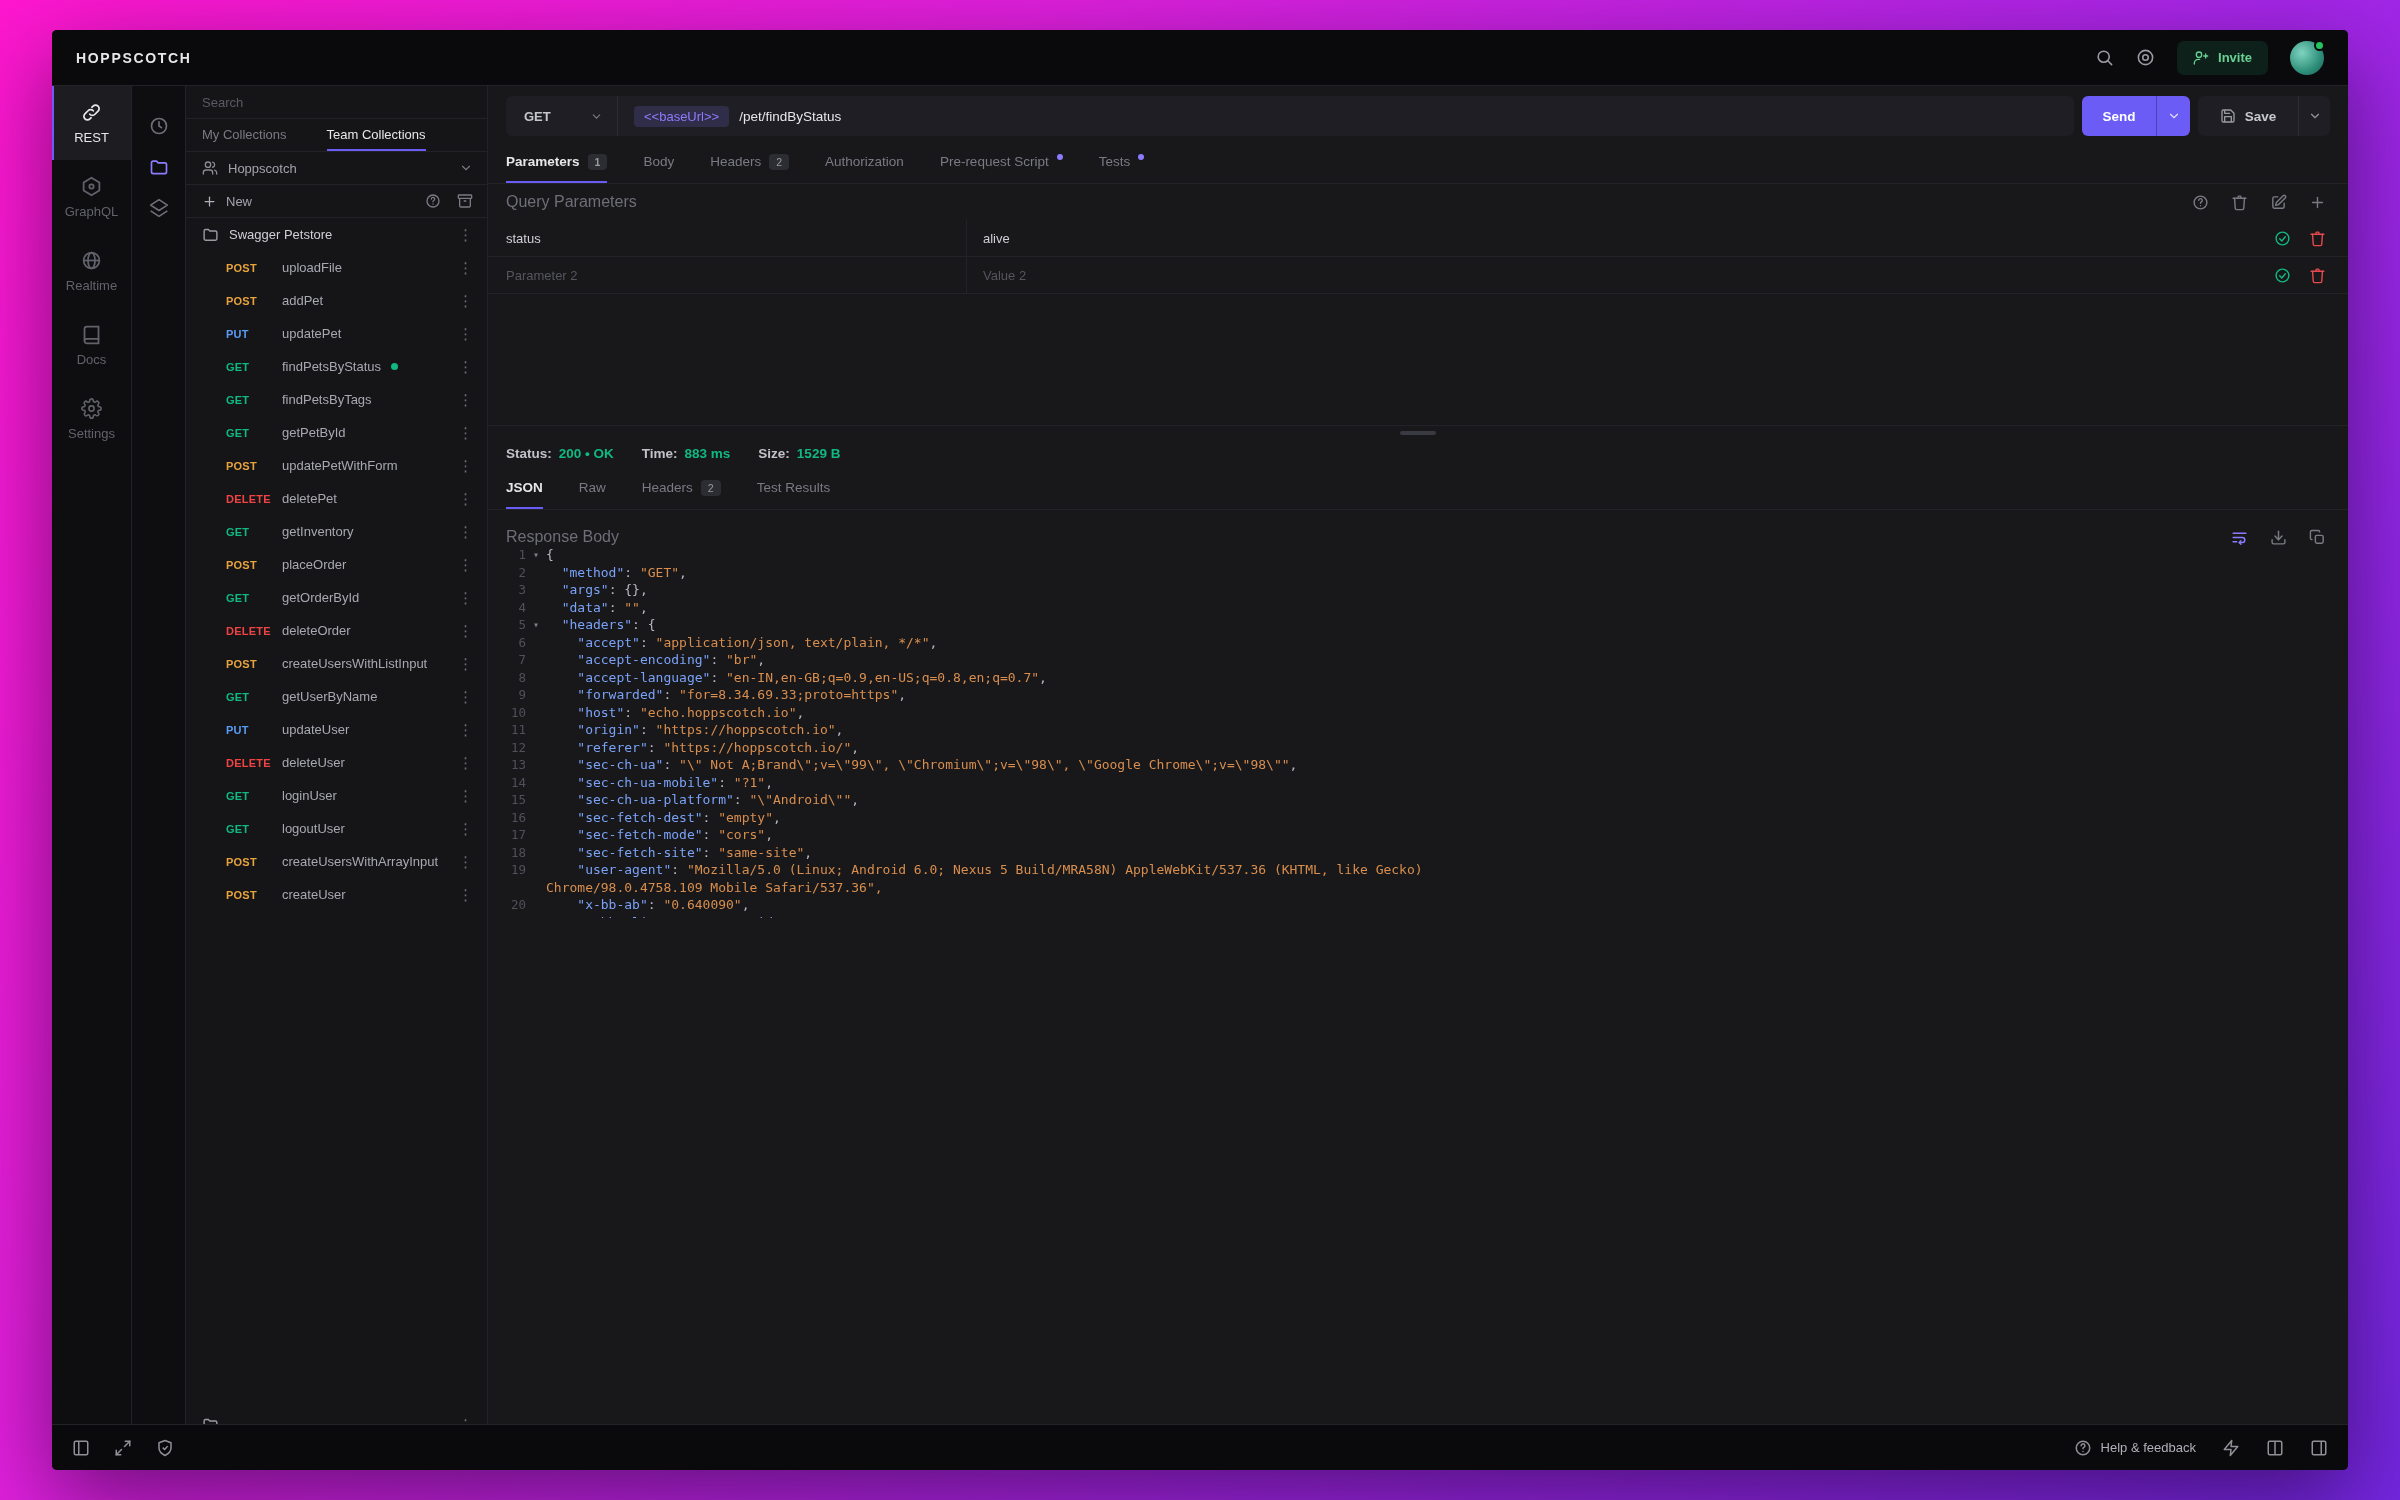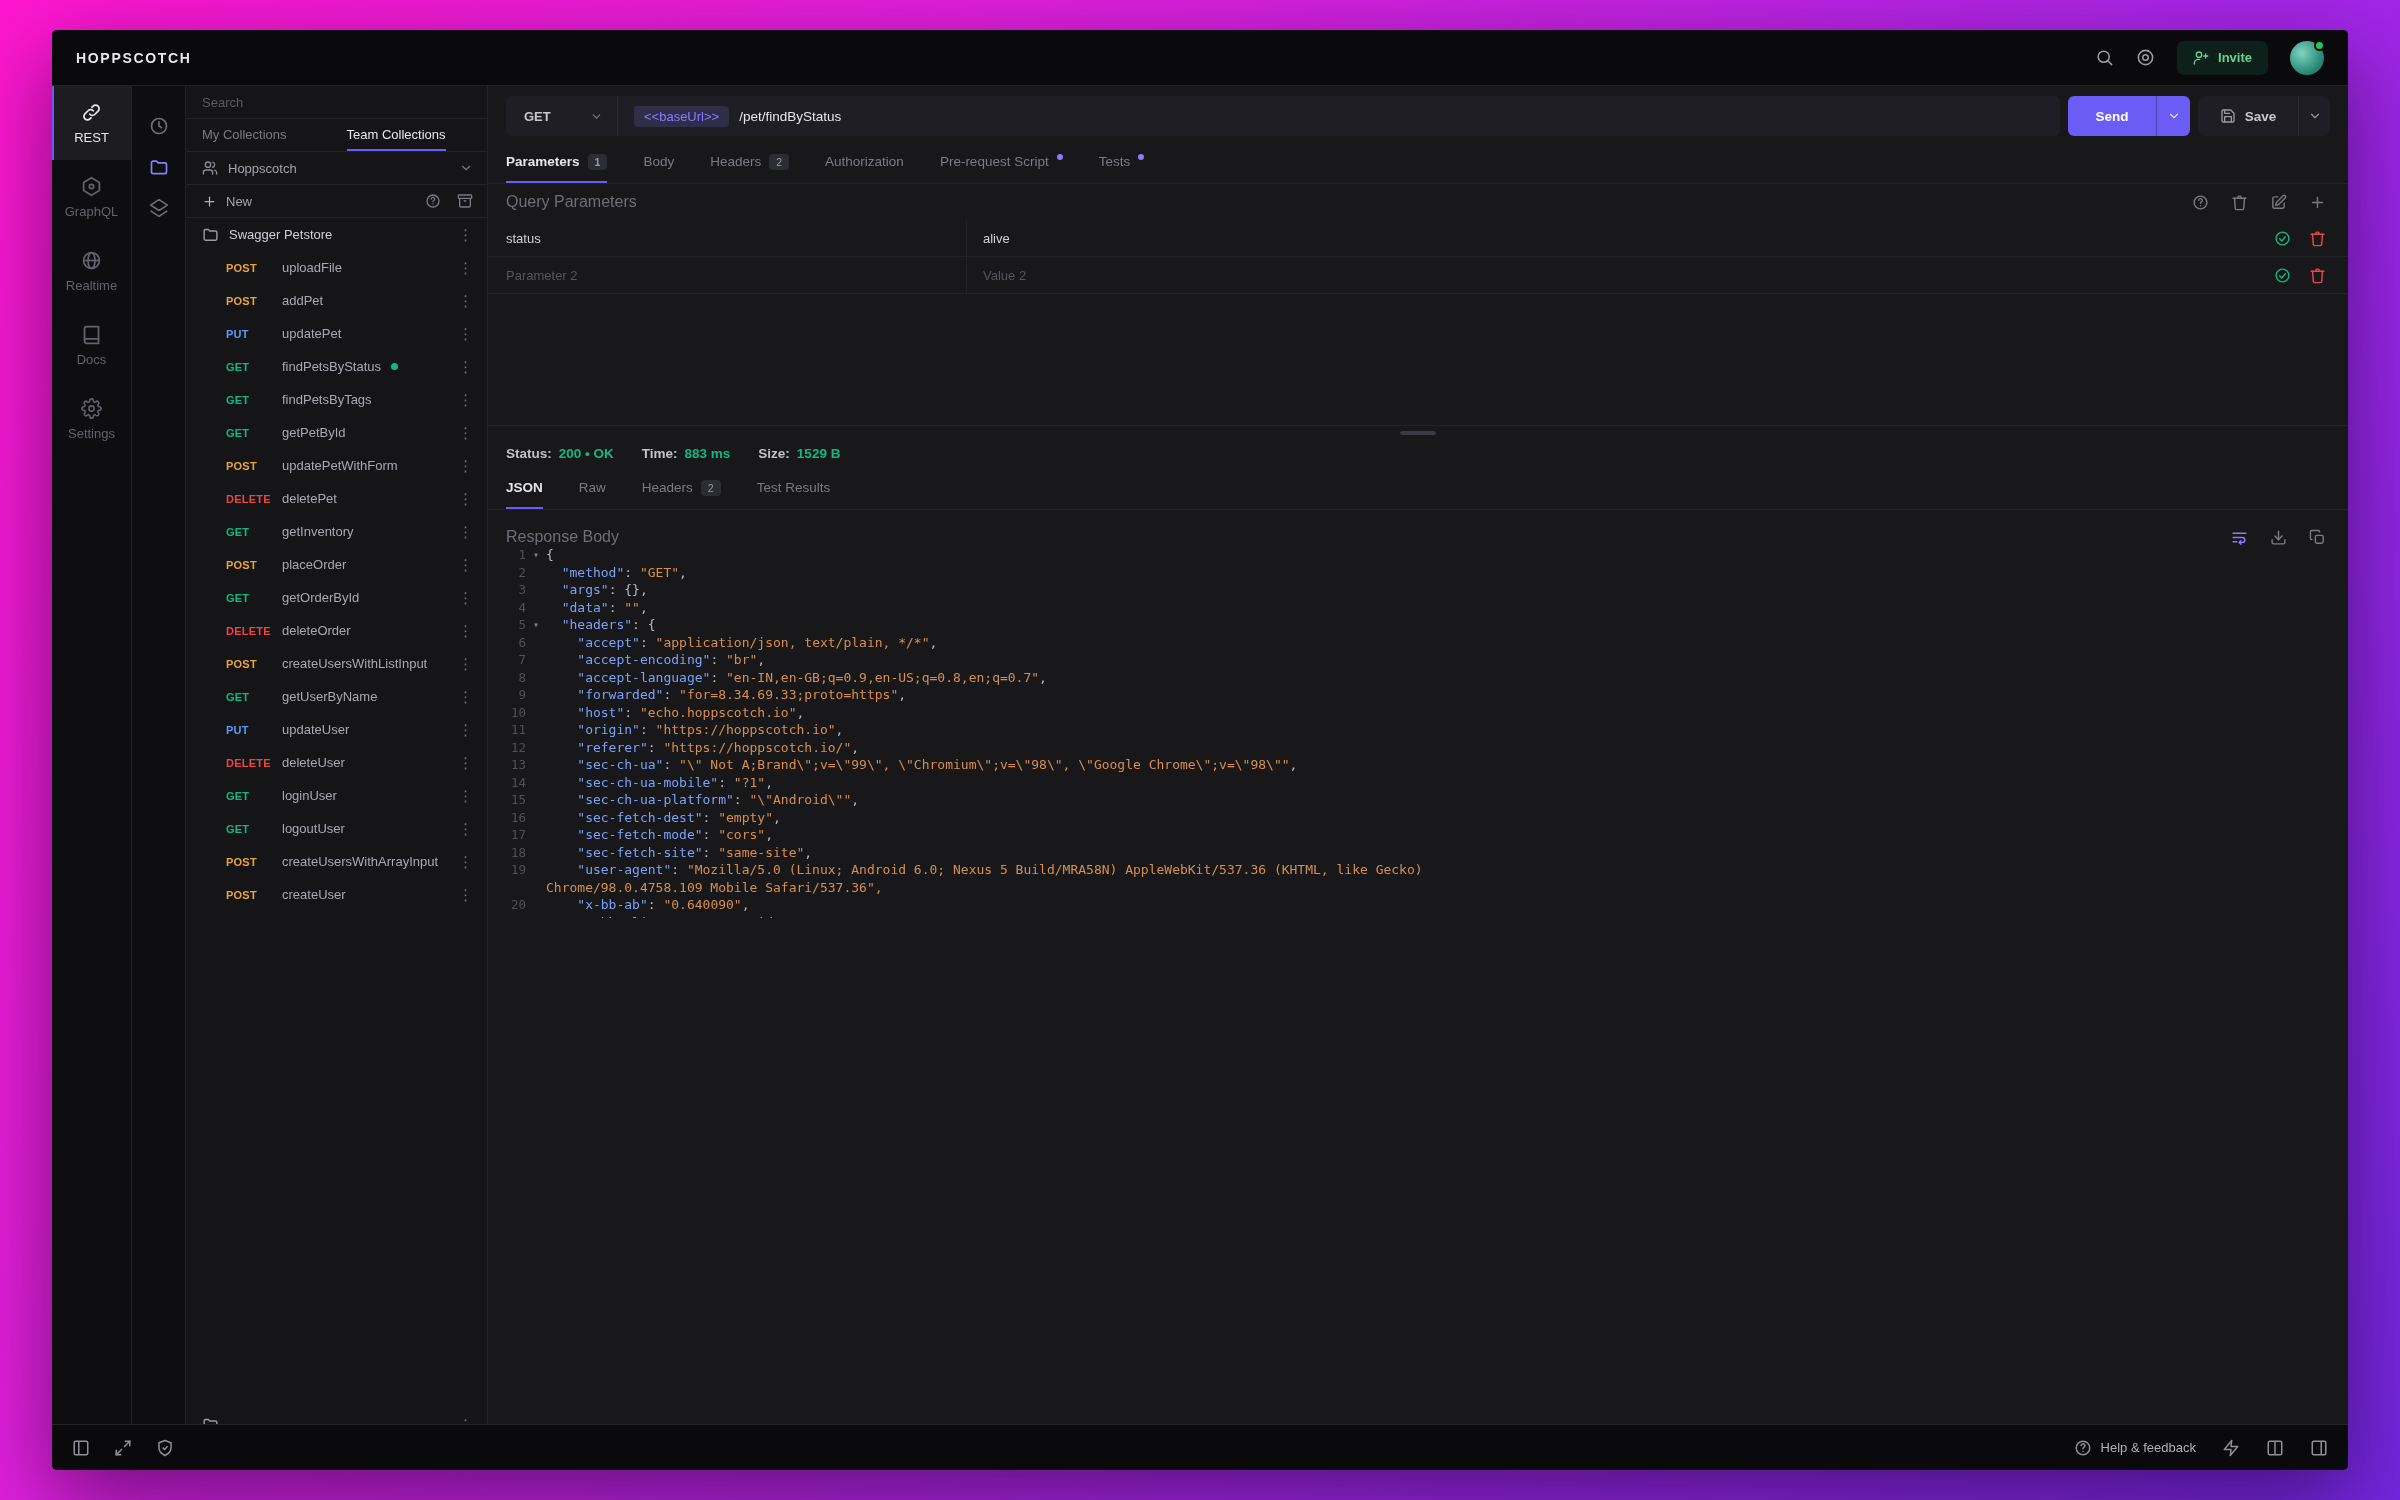--- a/index.html
+++ b/index.html
@@ -59,21 +59,21 @@
   .collections{ width:302px; flex:none; background:var(--bg-panel); border-right:1px solid var(--border-soft);
     display:flex; flex-direction:column; position:relative; overflow:hidden; }
   .c-row{ height:33px; flex:none; display:flex; align-items:center; padding:0 14px 0 16px; }
   .c-border{ border-bottom:1px solid var(--border-soft); }
   .search-row input{ background:transparent; border:none; outline:none; color:var(--t-mid);
     font-size:13px; width:100%; font-family:inherit; }
   .search-row input::placeholder{ color:#5a5a64; }
   .coll-tabs{ gap:40px; }
   .coll-tab{ height:100%; display:flex; align-items:center; font-size:13px; color:#7a7a84;
     border-bottom:2px solid transparent; }
-  .coll-tab.active{ color:var(--t-hi); border-bottom-color:var(--accent);margin-left:20px; }
+  .coll-tab.active{ color:var(--t-hi); border-bottom-color:var(--accent); }
   .team-row{ gap:10px; color:var(--t-mid); font-size:13px; }
   .team-row .c-icon{ width:16px; height:16px; color:#8a8a93; }
   .team-row .chev{ margin-left:auto; width:14px; height:14px; color:#7a7a84; }
   .new-row{ gap:9px; color:var(--t-mid); font-size:13px; }
   .new-row .c-icon{ width:15px; height:15px; color:#b0b0b8; }
   .new-row .right{ margin-left:auto; display:flex; gap:16px; }
   .new-row .right .c-icon{ color:#7a7a84; width:16px; height:16px; }
   .folder-row{ gap:10px; }
   .folder-row .c-icon{ width:17px; height:17px; color:#9a9aa3; }
   .folder-name{ font-size:13px; color:#cfcfd6; }
@@ -91,21 +91,21 @@
 
   .url-row{ height:40px; flex:none; margin:10px 18px 6px 18px; display:flex; gap:8px; }
   .url-group{ flex:1; display:flex; background:var(--bg-raise); border-radius:6px; overflow:hidden; }
   .method-select{ width:112px; flex:none; display:flex; align-items:center; padding:0 14px 0 18px;
     border-right:1px solid #2c2c33; color:#c6c6cd; font-size:13px; font-weight:600; gap:8px; }
   .method-select .chev{ width:13px; height:13px; color:#7a7a84; margin-left:auto; }
   .url-field{ flex:1; display:flex; align-items:center; padding:0 16px; gap:10px; }
   .base-chip{ background:rgba(139,124,255,.16); color:var(--accent-soft); font-size:13px;
     padding:3px 10px; border-radius:4px; }
   .url-path{ font-size:13.5px; color:var(--t-hi); }
-  .send-btn{ width:122px; flex:none; display:flex; background:var(--accent); border-radius:6px; overflow:hidden; }
+  .send-btn{ width:108px; flex:none; display:flex; background:var(--accent); border-radius:6px; overflow:hidden; }
   .send-main{ flex:1; display:flex; align-items:center; justify-content:center; color:#fff;
     font-size:13.5px; font-weight:600; }
   .send-caret{ width:34px; flex:none; border-left:1px solid rgba(0,0,0,.28); display:flex;
     align-items:center; justify-content:center; color:#e8e4ff; }
   .send-caret .chev{ width:14px; height:14px; }
   .save-btn{ width:132px; flex:none; display:flex; background:var(--bg-raise); border-radius:6px; overflow:hidden; }
   .save-main{ flex:1; display:flex; align-items:center; justify-content:center; gap:9px; color:#c8c8cf;
     font-size:13.5px; font-weight:600; }
   .save-main .c-icon{ width:16px; height:16px; color:#9a9aa3; }
   .save-caret{ width:32px; flex:none; border-left:1px solid #2c2c33; display:flex; align-items:center;

